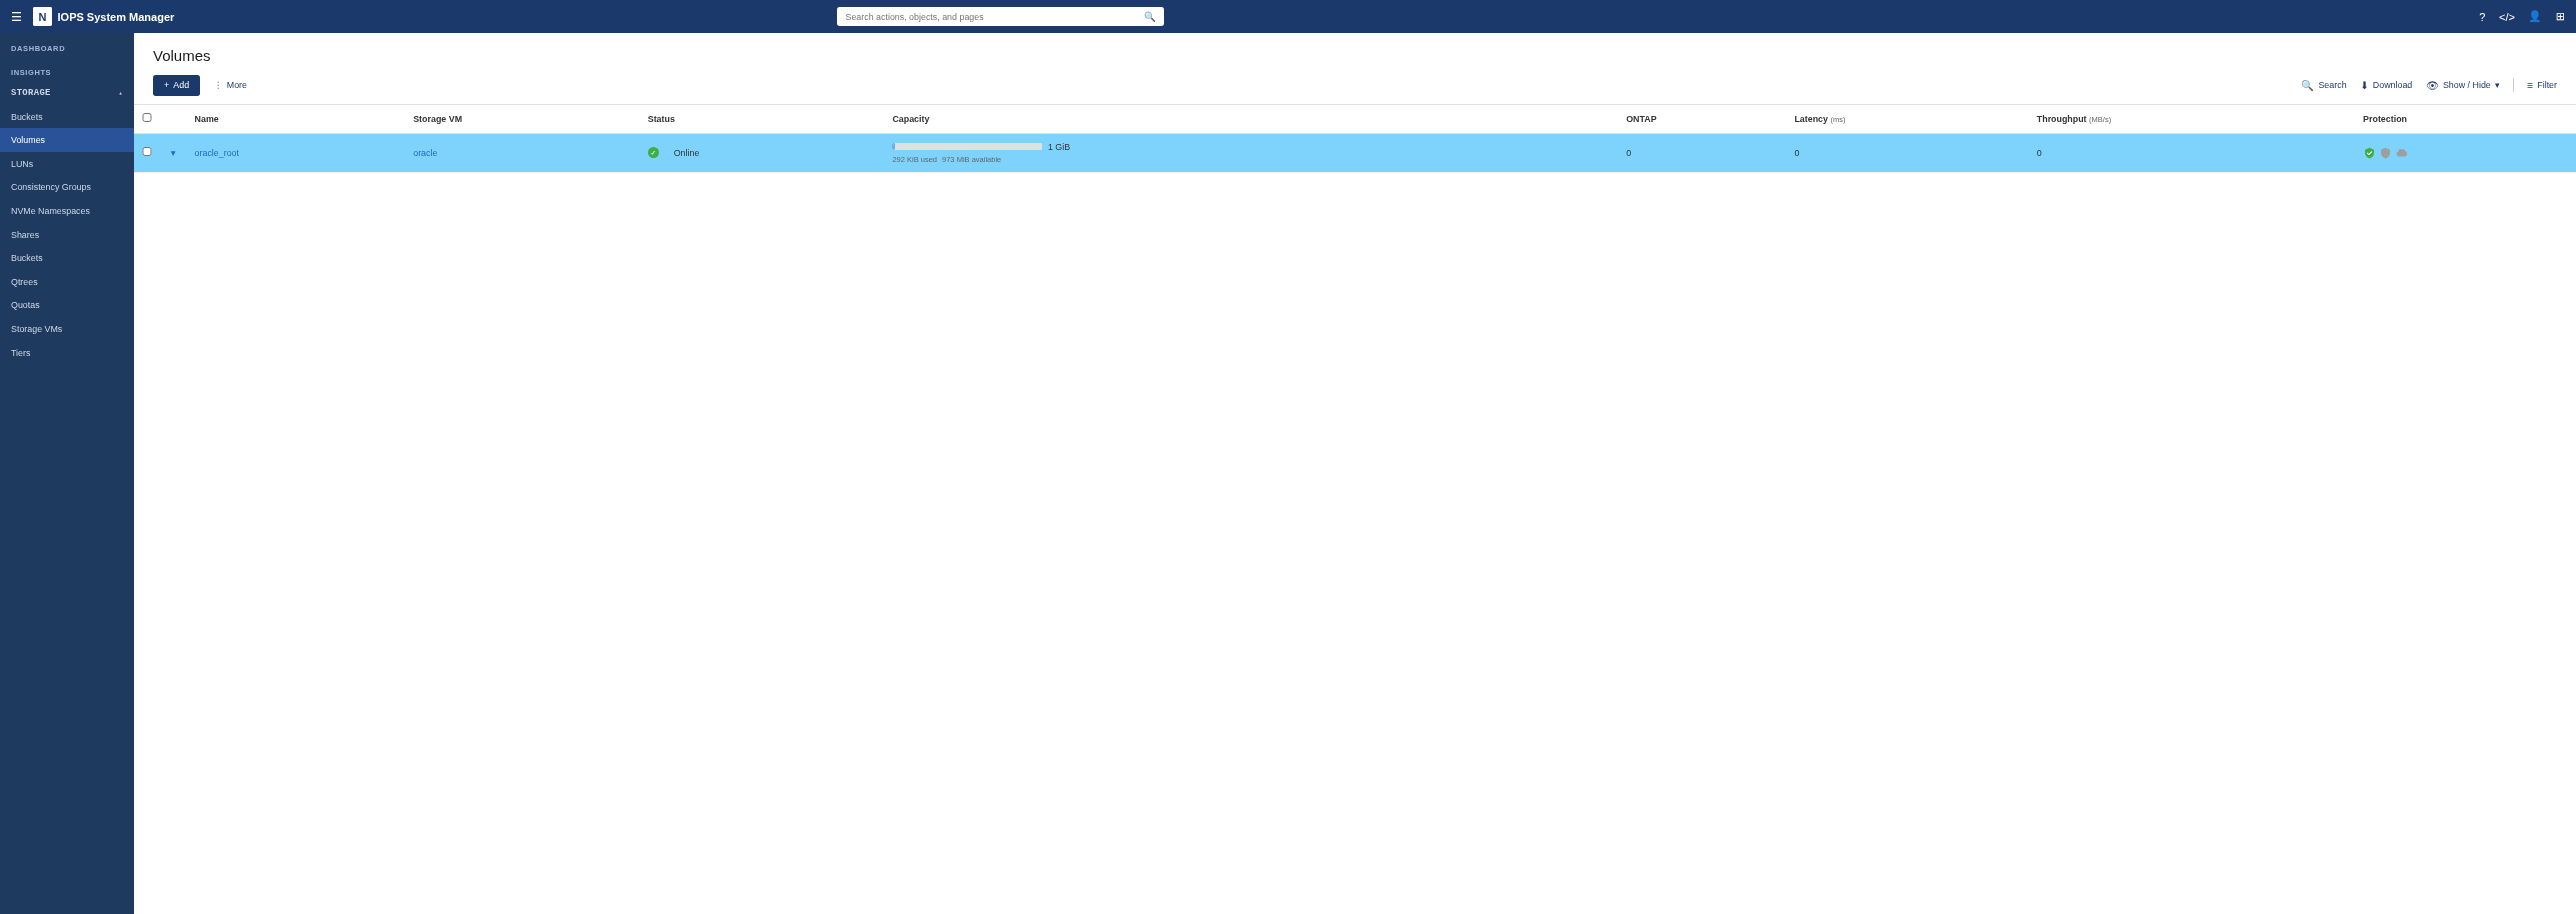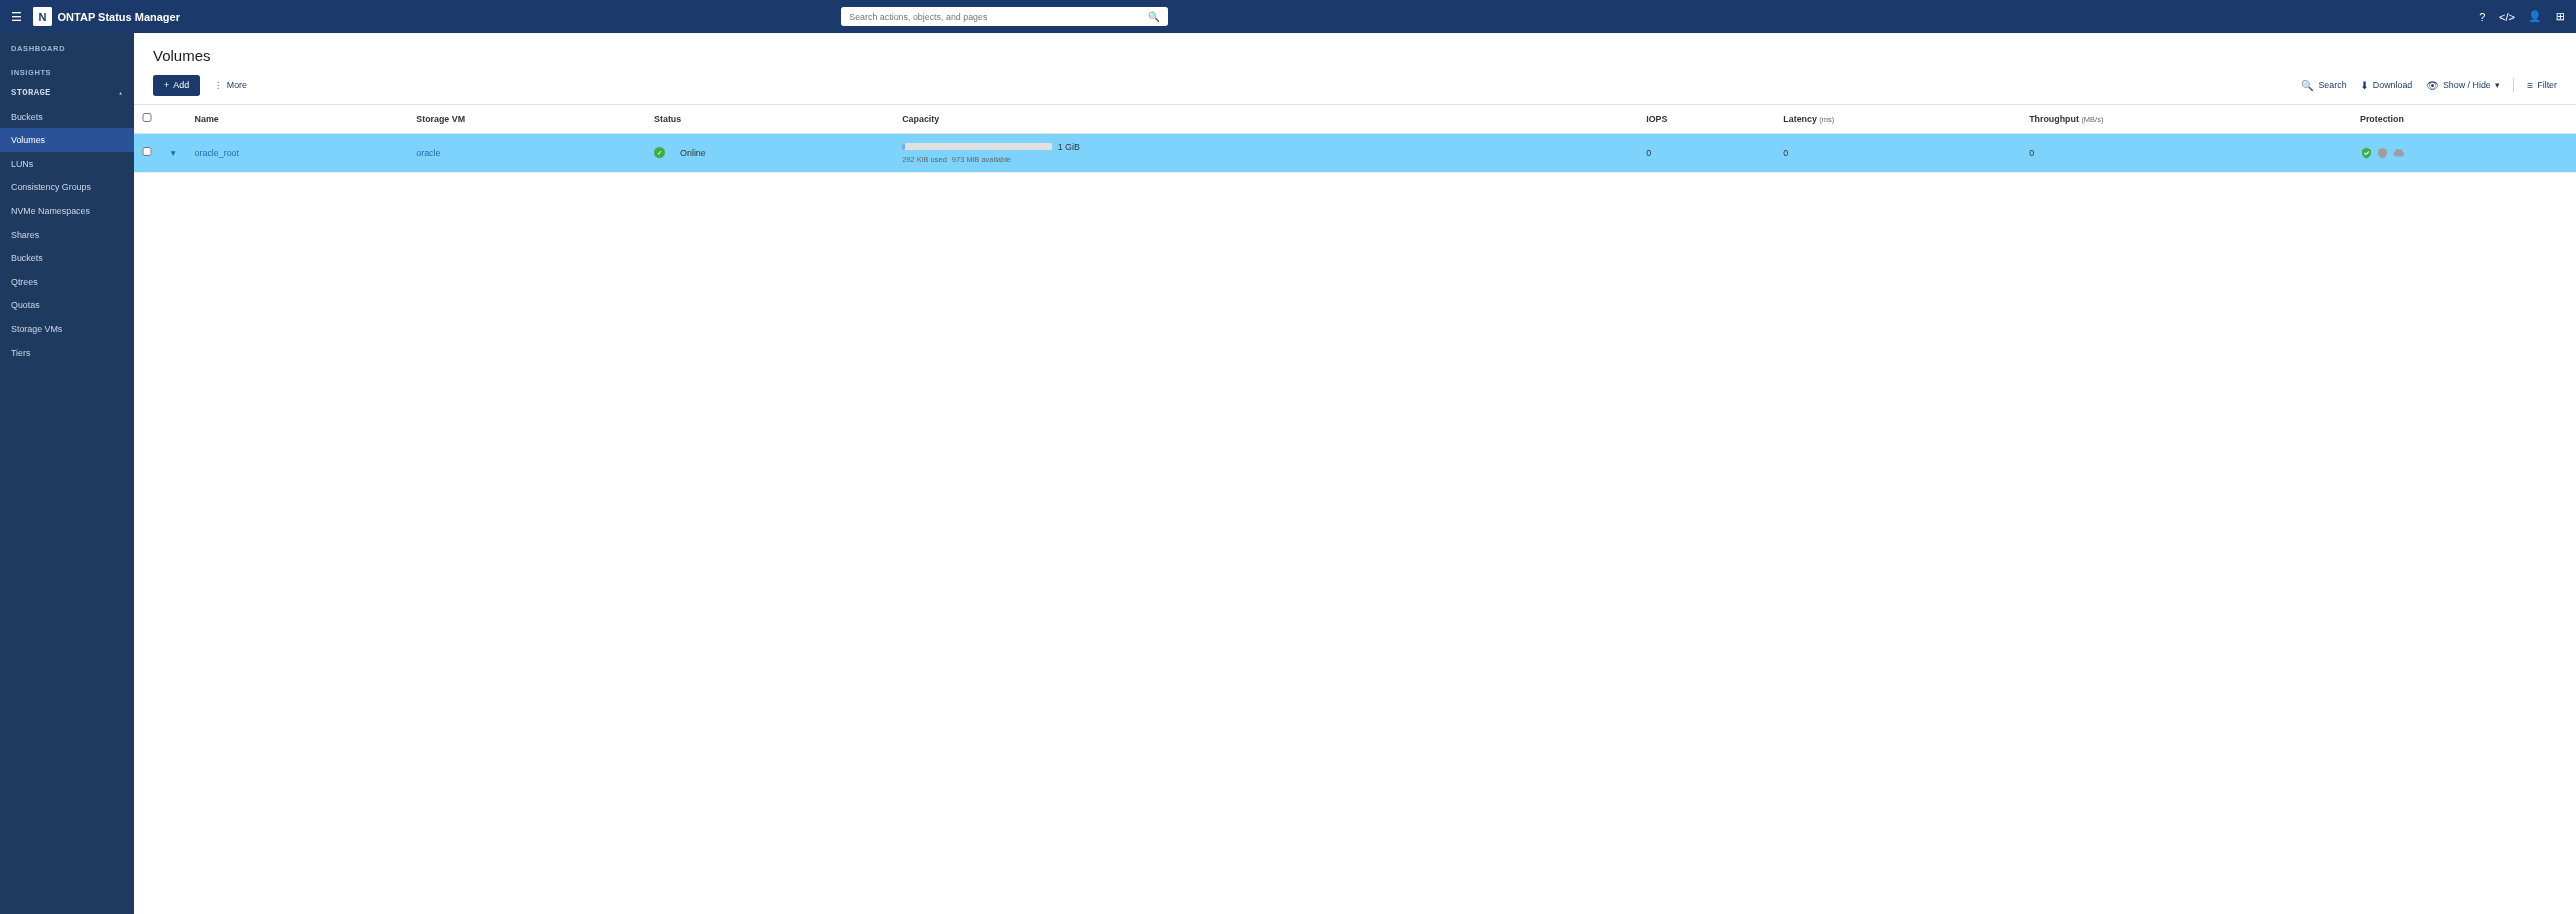--- a/index.html
+++ b/index.html
@@ -326,21 +326,21 @@
   </style>
 </head>
 <body>
 
 <nav class="topnav">
   <span class="topnav-menu-icon">☰</span>
   <div class="topnav-logo">
     <div class="logo-square">
       <span>N</span>
     </div>
-    <span>ONTAP Status Manager</span>
+    <span>IOPS System Manager</span>
   </div>
   <div class="topnav-search">
     <input type="text" placeholder="Search actions, objects, and pages" style="">
     <span class="search-icon-nav">🔍</span>
   </div>
   <div class="topnav-actions">
     <span title="Help">?</span>
     <span title="Developer">&lt;/&gt;</span>
     <span title="User">👤</span>
     <span title="Apps">⊞</span>
@@ -440,21 +440,21 @@
             <th>
               <span>Storage VM</span>
             </th>
             <th>
               <span>Status</span>
             </th>
             <th class="capacity-cell">
               <span>Capacity</span>
             </th>
             <th>
-              <span>IOPS</span>
+              <span>ONTAP</span>
             </th>
             <th>
               <span>Latency</span>
               <span class="col-sub">(ms)</span>
             </th>
             <th>
               <span>Throughput</span>
               <span class="col-sub">(MB/s)</span>
             </th>
             <th>

